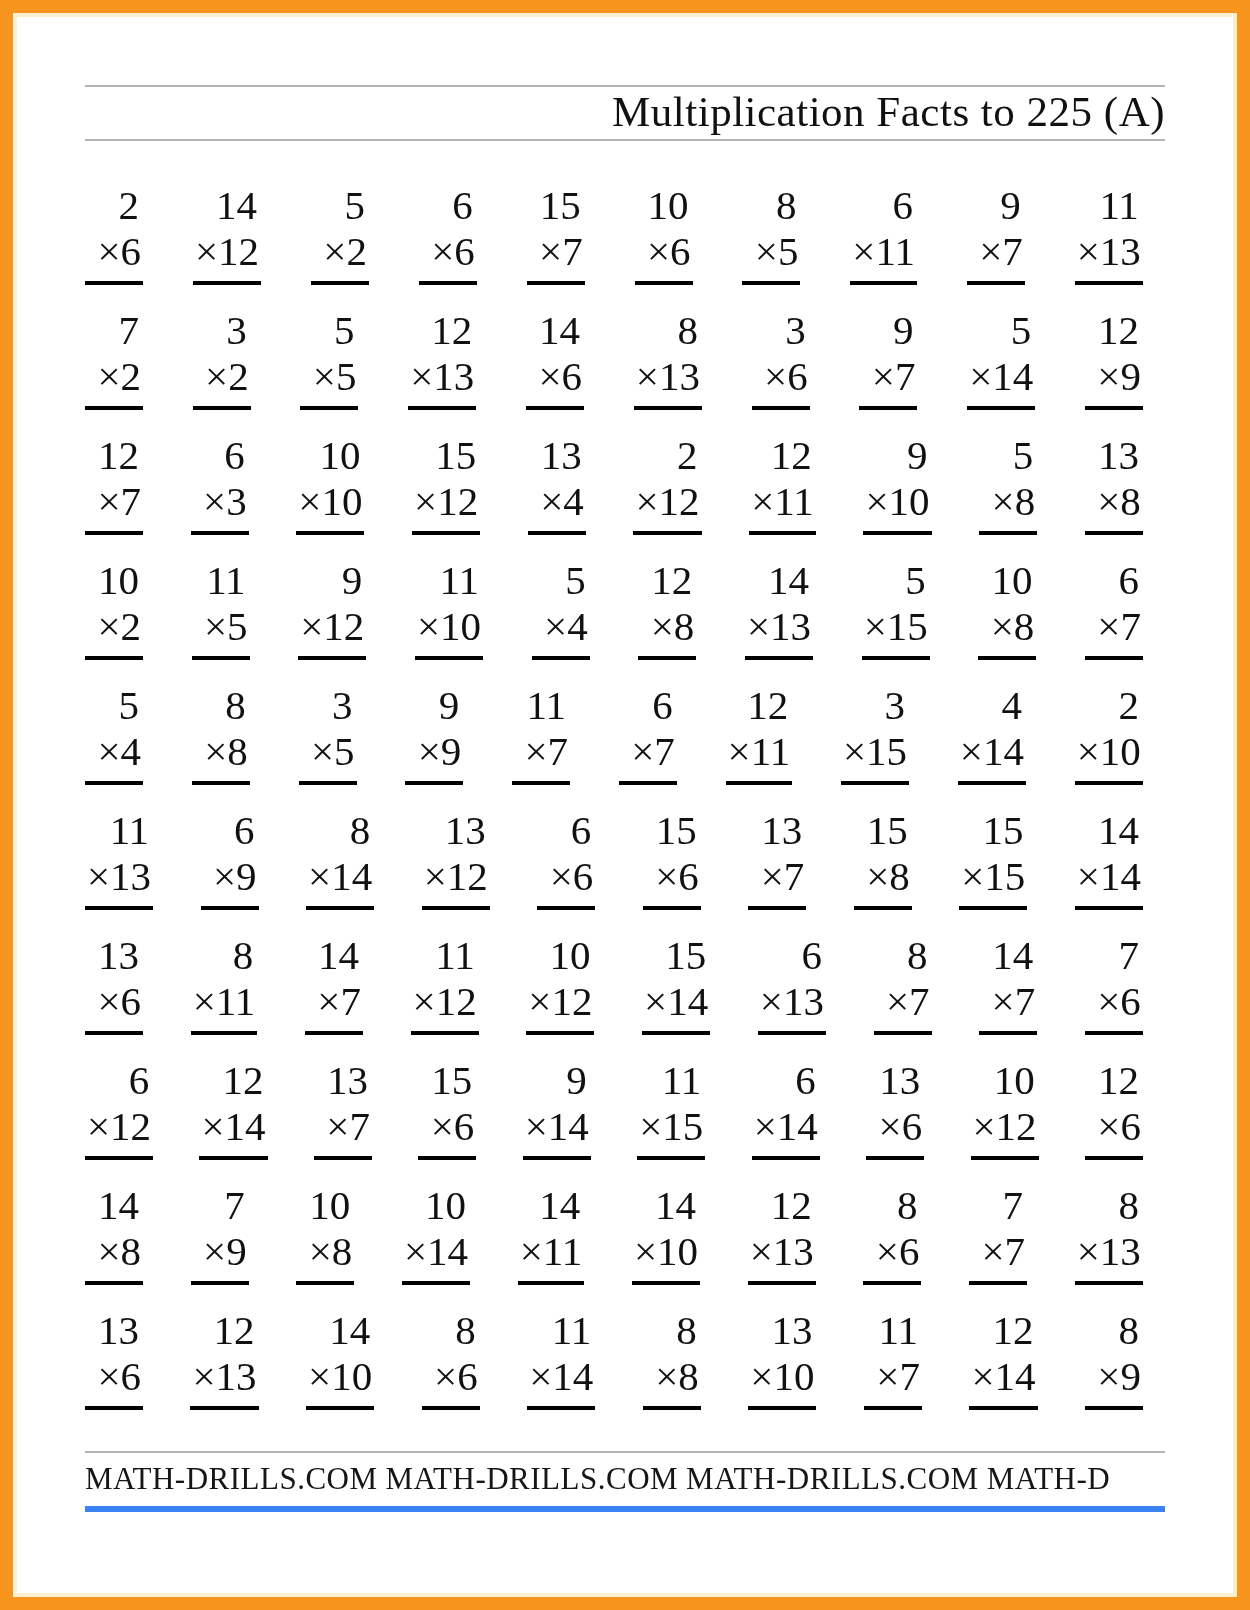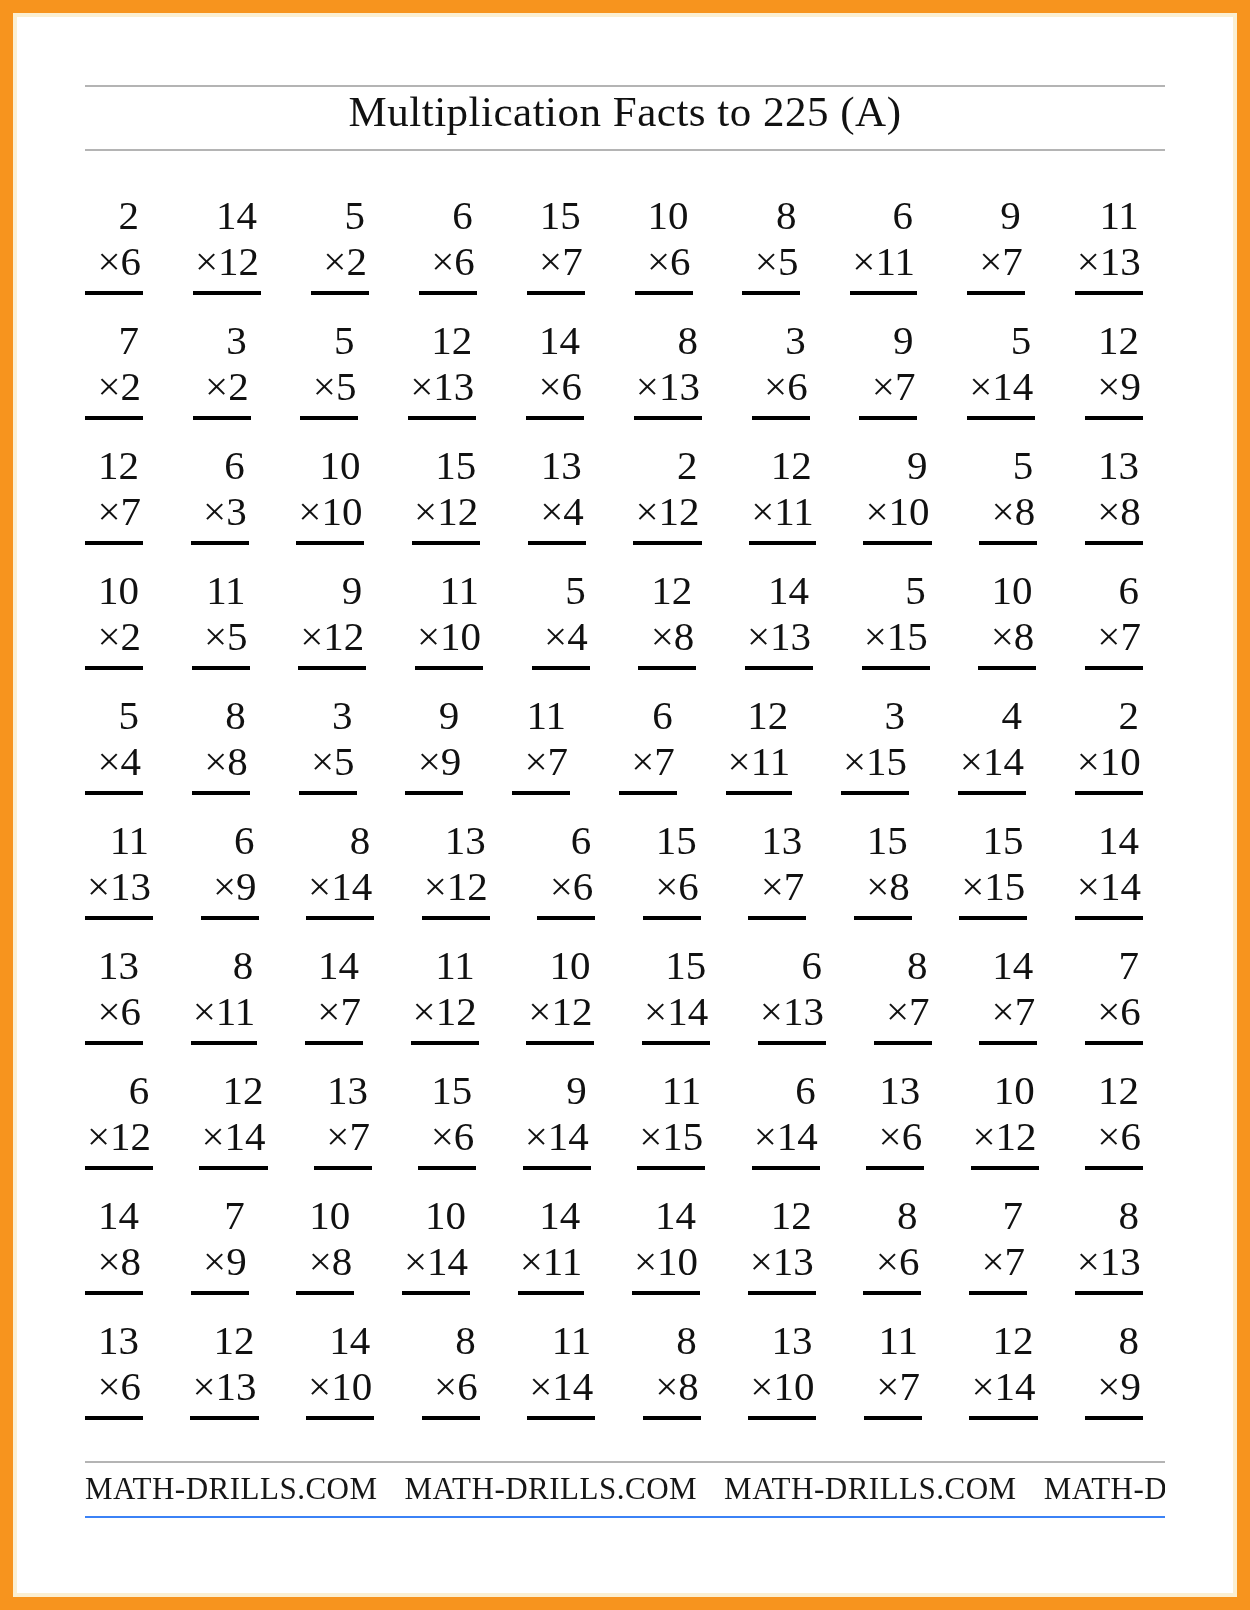--- a/index.html
+++ b/index.html
@@ -16,22 +16,22 @@
     overflow: hidden;
   }
   .content {
     width: 1080px;
     margin: 0 auto;
   }
   .title-block {
     margin-top: 72px;
     border-top: 2px solid #b4b4b4;
     border-bottom: 2px solid #b4b4b4;
-    text-align: center;
-    padding: 3px 0 16px 0;
+    text-align: right;
+    padding: 3px 0 6px 0;
   }
   .title-block h1 {
     margin: 0;
     font-size: 43px;
     font-weight: normal;
     letter-spacing: 0.5px;
     line-height: 1.0;
   }
   .grid {
     margin-top: 44px;
@@ -58,26 +58,26 @@
     line-height: 1.0;
     margin-top: 5px;
     padding: 0 2px 9px 2px;
     min-width: 54px;
     text-align: right;
     border-bottom: 4px solid #000000;
   }
   .footer {
     margin-top: 16px;
     border-top: 2px solid #b4b4b4;
-    border-bottom: 2px solid #3b82f6;
+    border-bottom: 6px solid #3b82f6;
     padding: 8px 0 9px 0;
     white-space: nowrap;
     overflow: hidden;
     display: flex;
-    gap: 27px;
+    gap: 8px;
   }
   .footer span {
     font-size: 31px;
     letter-spacing: 0.5px;
     color: #161616;
   }
 </style>
 </head>
 <body>
 

